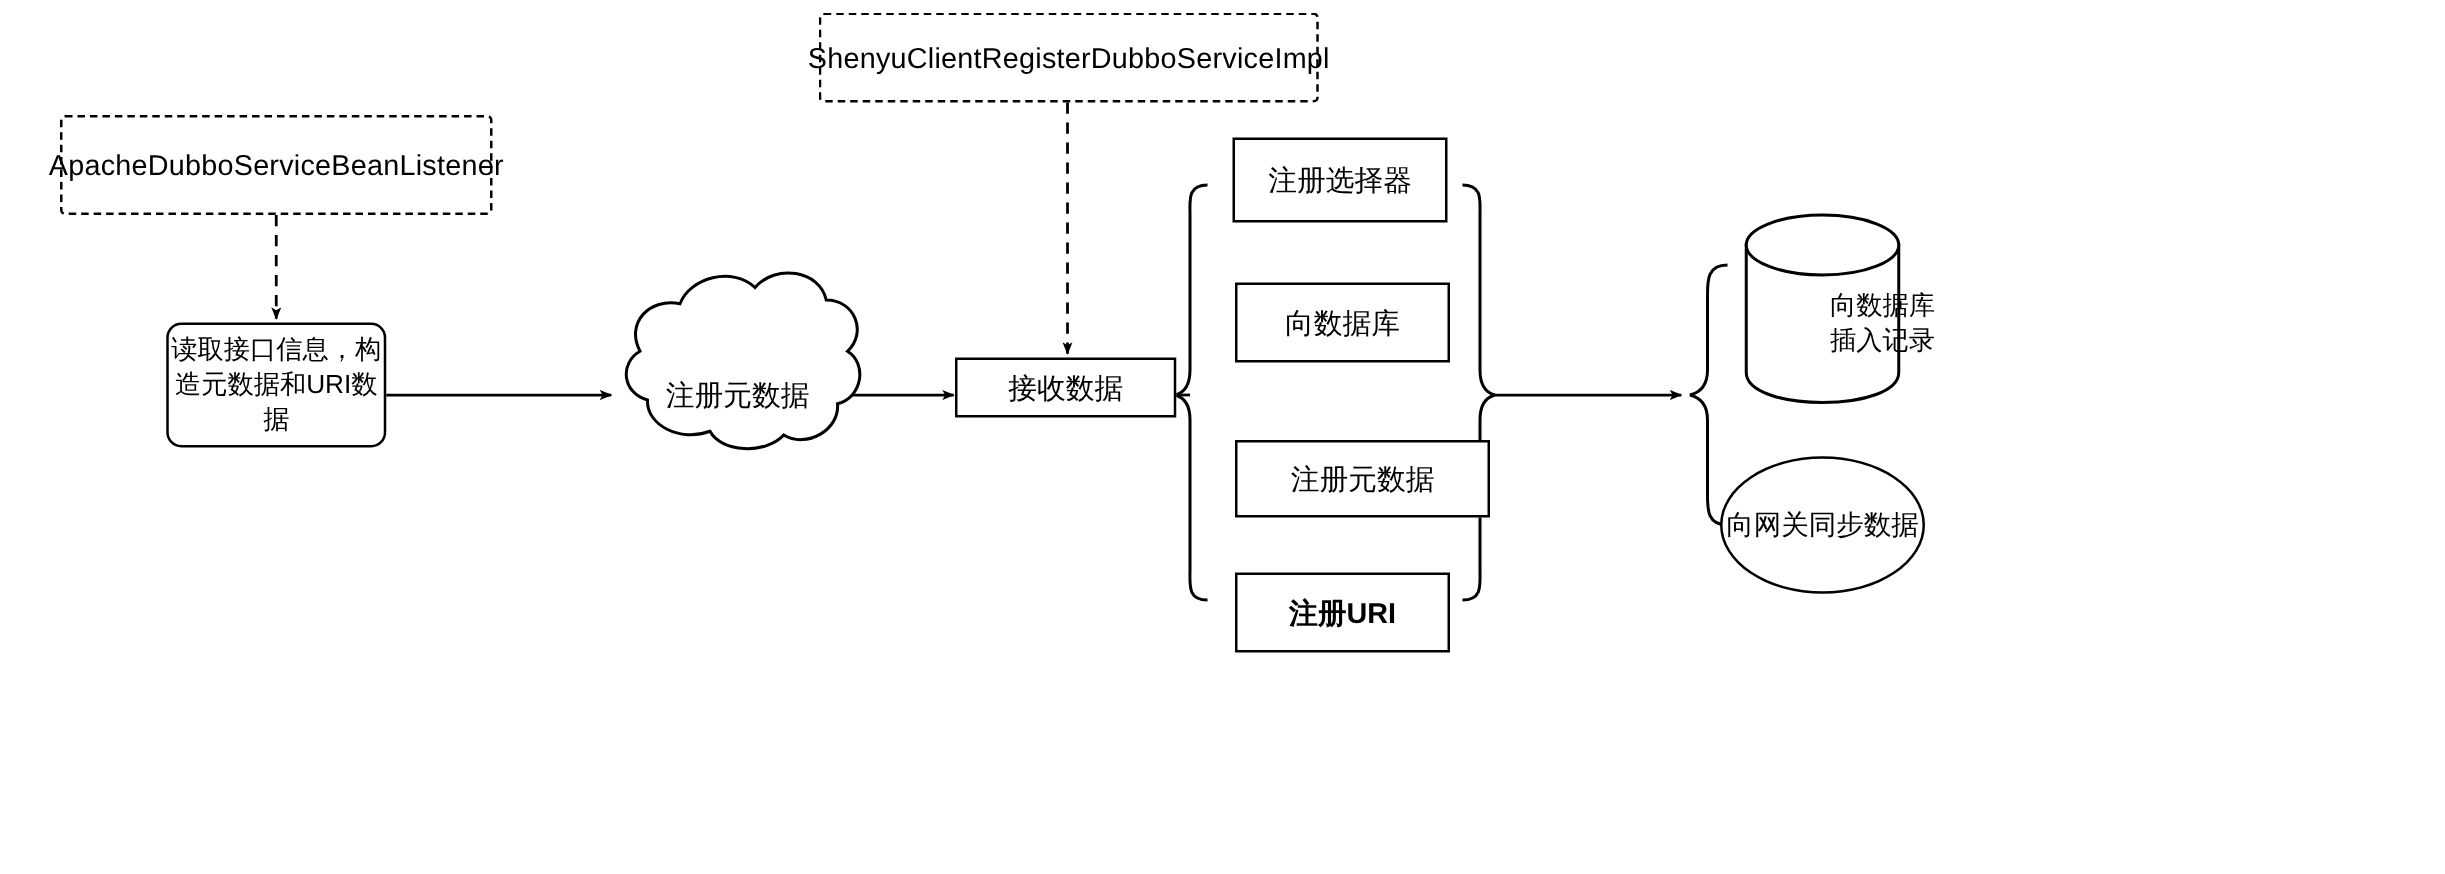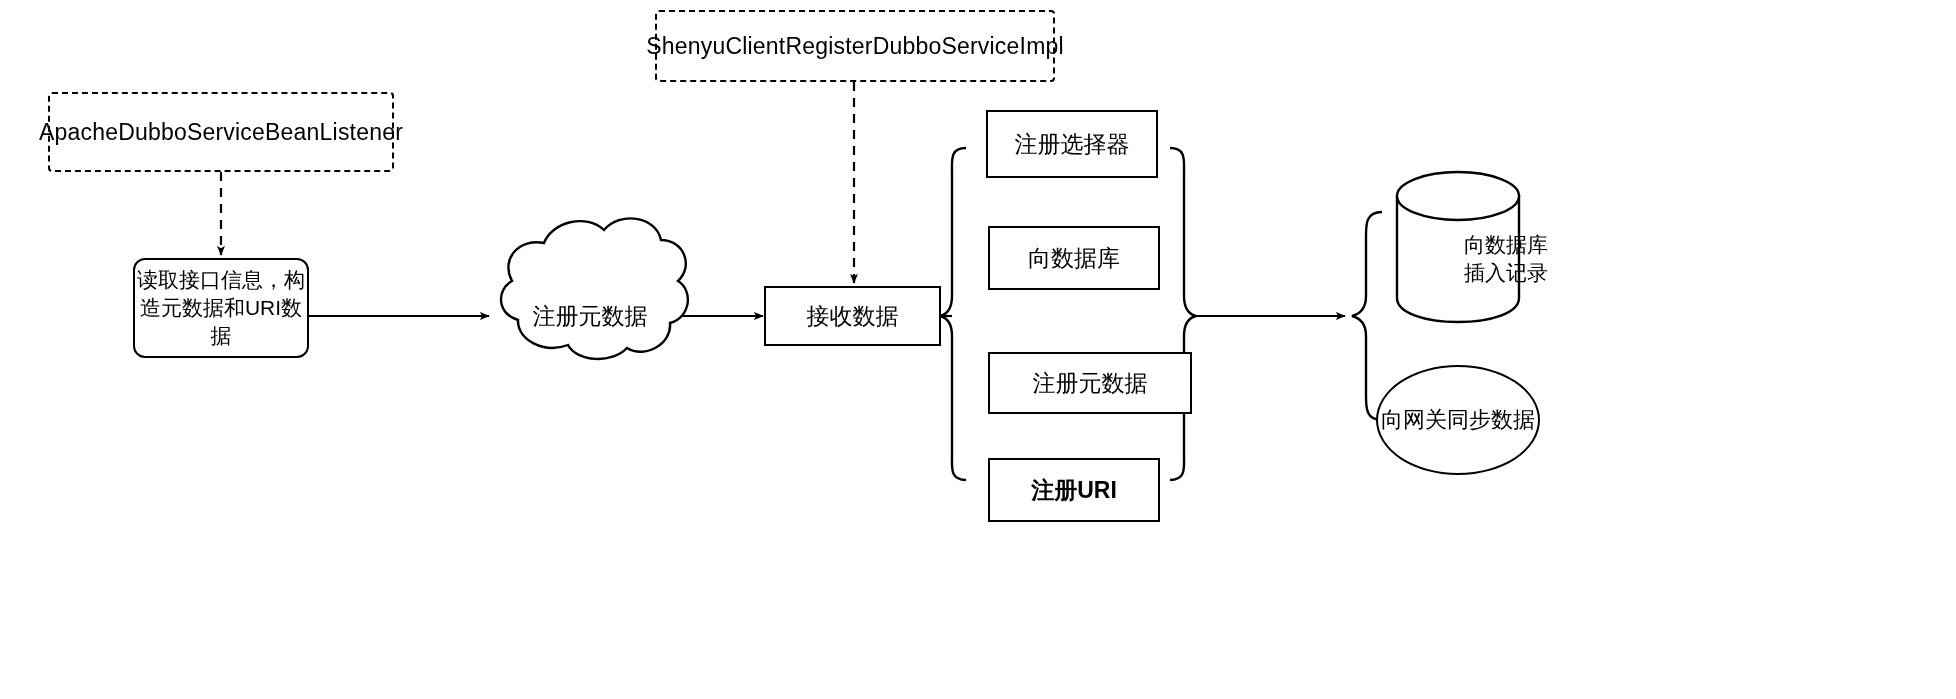--- a/index.html
+++ b/index.html
@@ -155,21 +155,21 @@
 
   <div class="node rounded-box" style="left:133px; top:258px; width:176px; height:100px;">
     <span>读取接口信息，构
 造元数据和URI数据</span>
   </div>
 
   <div class="cloud-label" style="left:530px; top:295px; width:120px; height:42px;">
     <span>注册元数据</span>
   </div>
 
-  <div class="node rounded-box-lg" style="left:764px; top:286px; width:177px; height:60px;">
+  <div class="node rounded-box-lg" style="left:764px; top:286px; width:177px; height:48px;">
     <span>接收数据</span>
   </div>
 
   <div class="node rounded-box-lg" style="left:986px; top:110px; width:172px; height:68px;">
     <span>注册选择器</span>
   </div>
 
   <div class="node rounded-box-lg" style="left:988px; top:226px; width:172px; height:64px;">
     <span>向数据库</span>
   </div>

